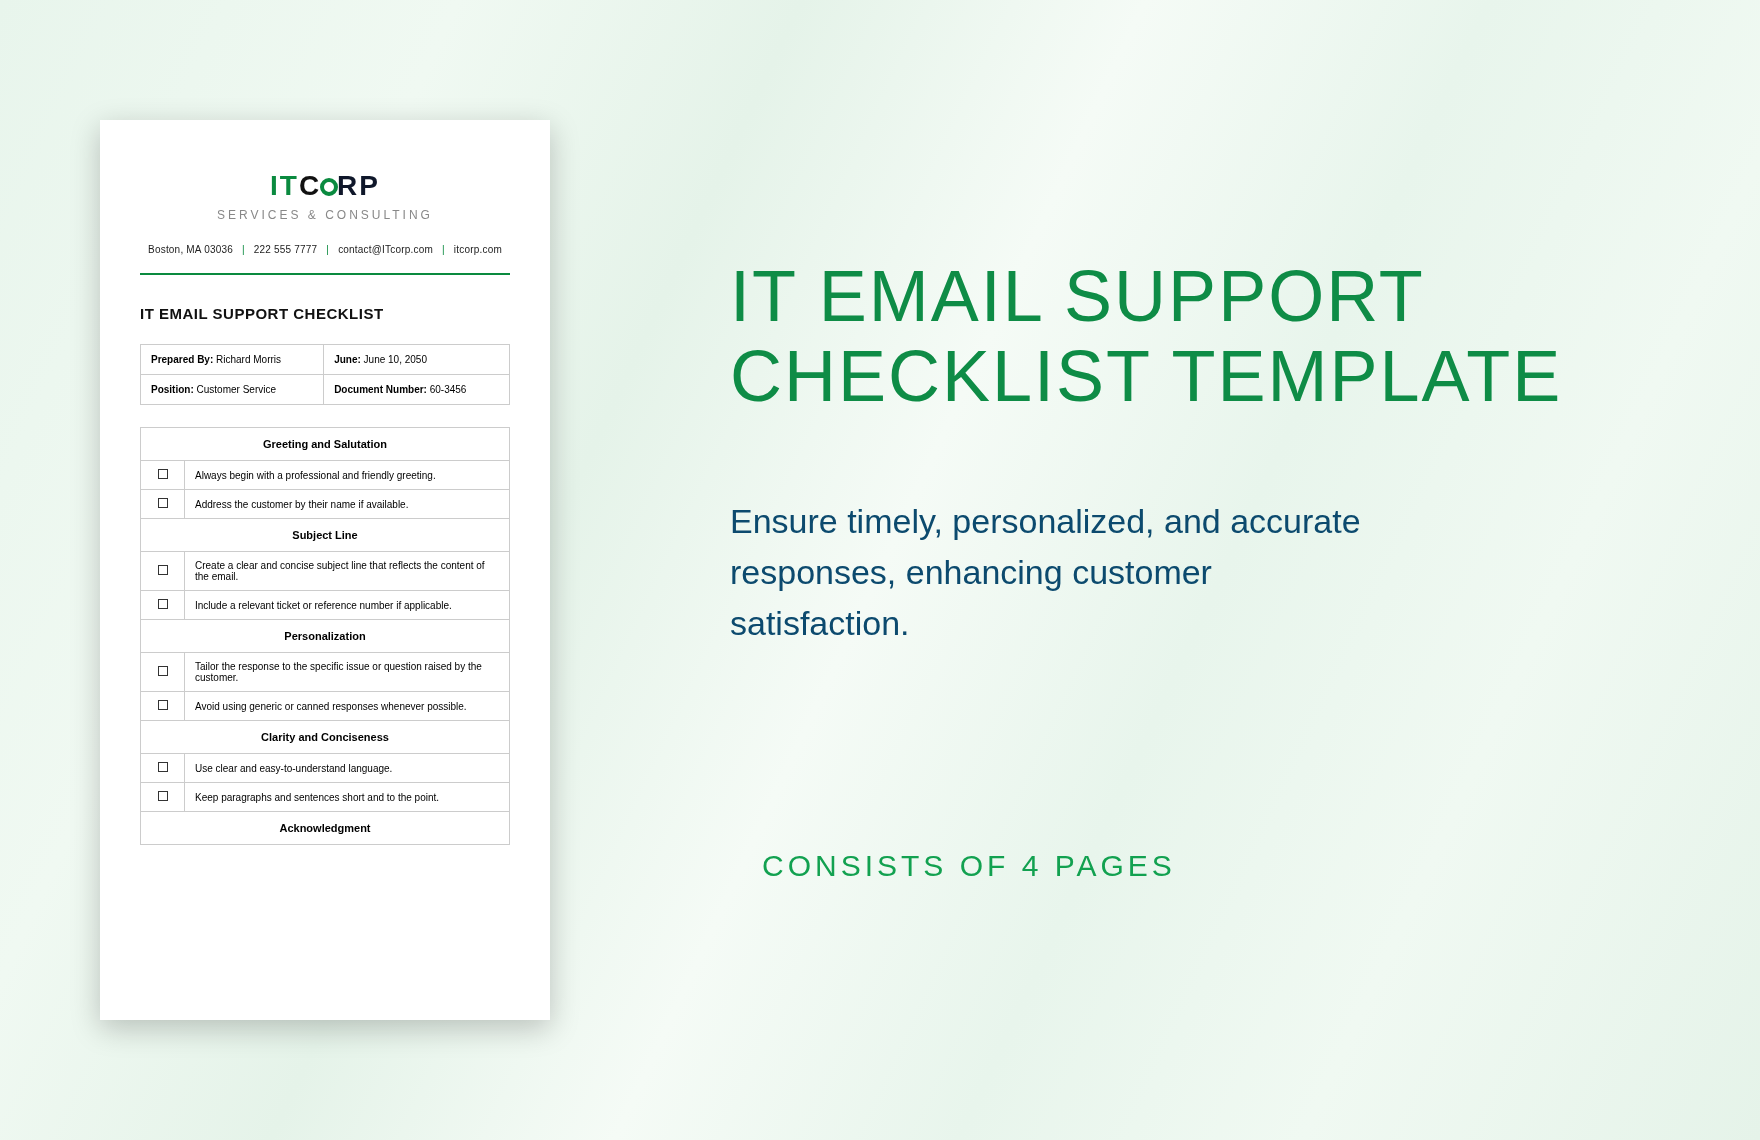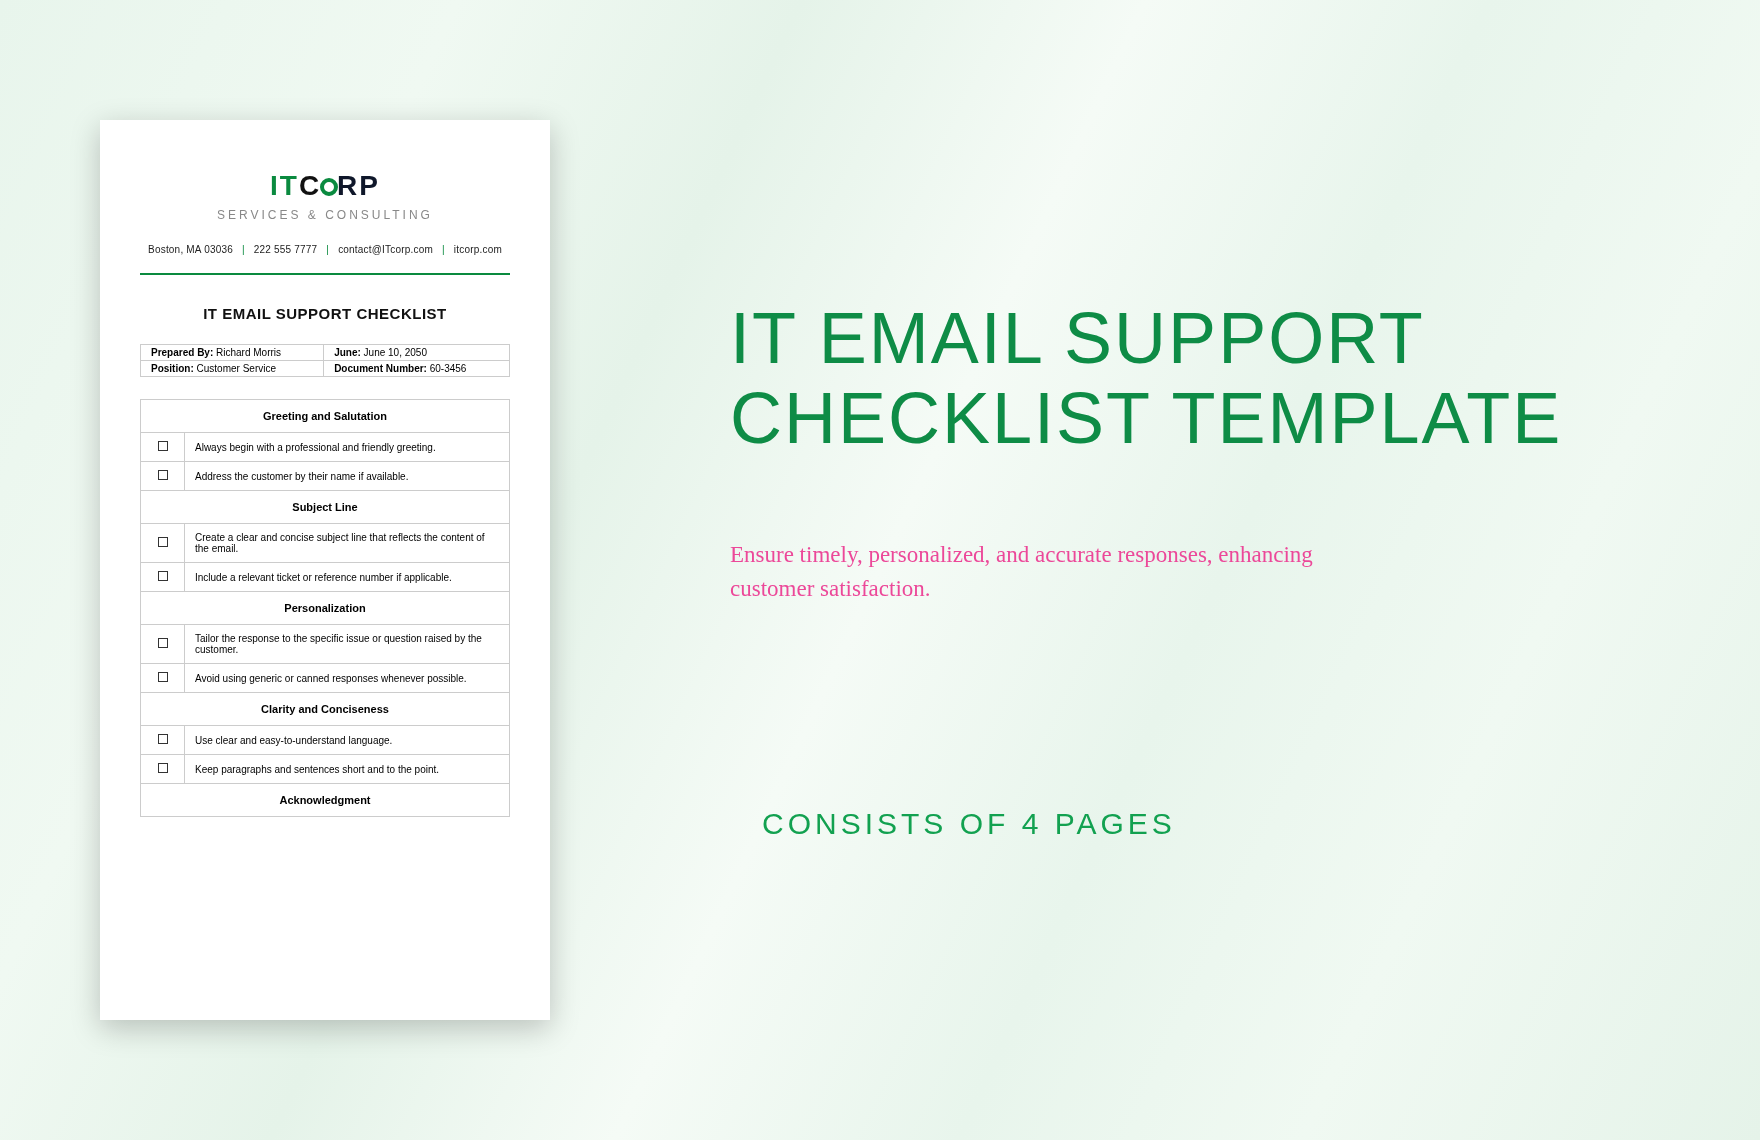--- a/index.html
+++ b/index.html
@@ -23,50 +23,49 @@
   .logo-wrap { text-align: center; margin-bottom: 6px; }
   .logo { font-size: 28px; font-weight: 900; letter-spacing: 2px; }
   .logo .it { color: #0a8a3f; }
   .logo .c { color: #111; }
   .logo .o { display: inline-block; color: #0a8a3f; width: 18px; height: 18px; border: 4px solid #0a8a3f; border-radius: 50%; vertical-align: -1px; margin: 0 -1px; }
   .logo .rp { color: #0f172a; }
   .tagline { text-align: center; font-size: 12px; letter-spacing: 3px; color: #888; margin-bottom: 22px; }
   .contact-line { text-align: center; font-size: 10px; color: #222; letter-spacing: 0.2px; }
   .contact-line .sep { color: #0a8a3f; margin: 0 6px; }
   .hr-green { border: none; border-top: 2px solid #0a8a3f; margin: 18px 0 30px 0; }
-  .doc-title { text-align: center; font-size: 15px; font-weight: 900; letter-spacing: 0.5px; margin-bottom: 22px; color: #111; }
+  .doc-title { font-size: 15px; font-weight: 900; letter-spacing: 0.5px; margin-bottom: 22px; color: #111; }
   table { width: 100%; border-collapse: collapse; font-size: 10px; }
   table td { border: 1px solid #ccc; padding: 8px 10px; vertical-align: middle; }
-  .meta td { padding: 2px 10px; }
+  .meta td { padding: 9px 10px; }
   .meta .k { font-weight: 700; }
   .checklist { margin-top: 22px; }
   .checklist td.sect { text-align: center; font-weight: 700; font-size: 11px; padding: 10px; background: #fff; }
   .checklist td.cb { width: 44px; text-align: center; }
   .checklist td.cb .box { display: inline-block; width: 10px; height: 10px; border: 1.2px solid #333; }
   .right-col {
     margin-left: 180px;
     max-width: 900px;
   }
   .title {
     font-size: 72px;
     line-height: 1.1;
     font-weight: 400;
     color: #0e8c46;
     letter-spacing: 2px;
     font-family: "Arial Narrow", Arial, sans-serif;
     text-transform: uppercase;
     margin-bottom: 80px;
   }
   .desc {
-    font-size: 23px;
+    font-size: 34px;
     line-height: 1.5;
-    color: #ec4899;
+    color: #0c4a6e;
     max-width: 640px;
     margin-bottom: 200px;
-    font-family: Liberation Serif, serif;
   }
   .consists {
     font-size: 30px;
     letter-spacing: 4px;
     color: #12a150;
     font-weight: 500;
     margin-left: 32px;
   }
 </style>
 </head>

